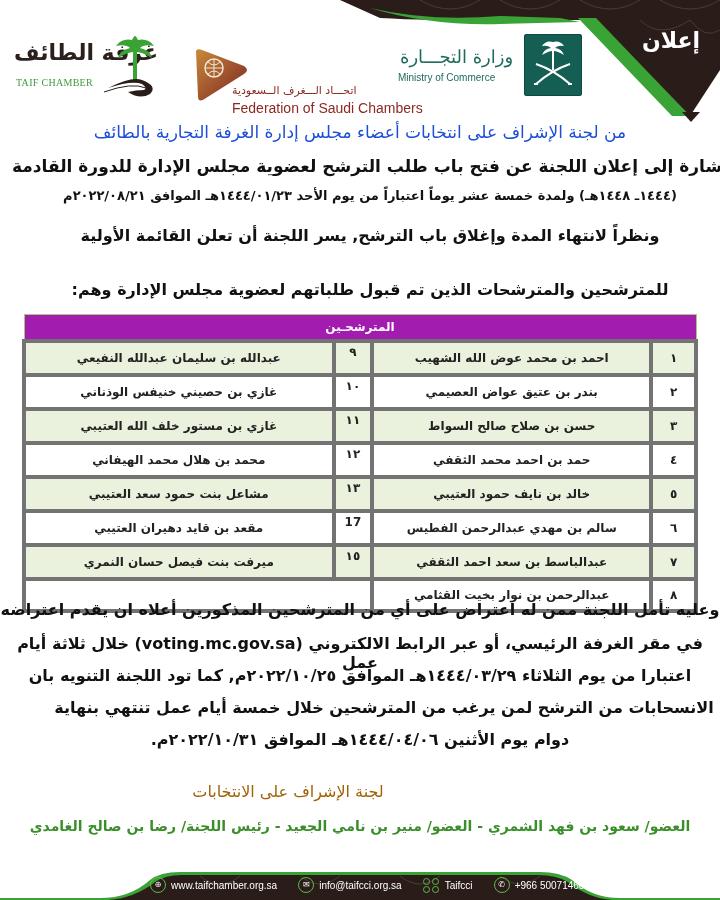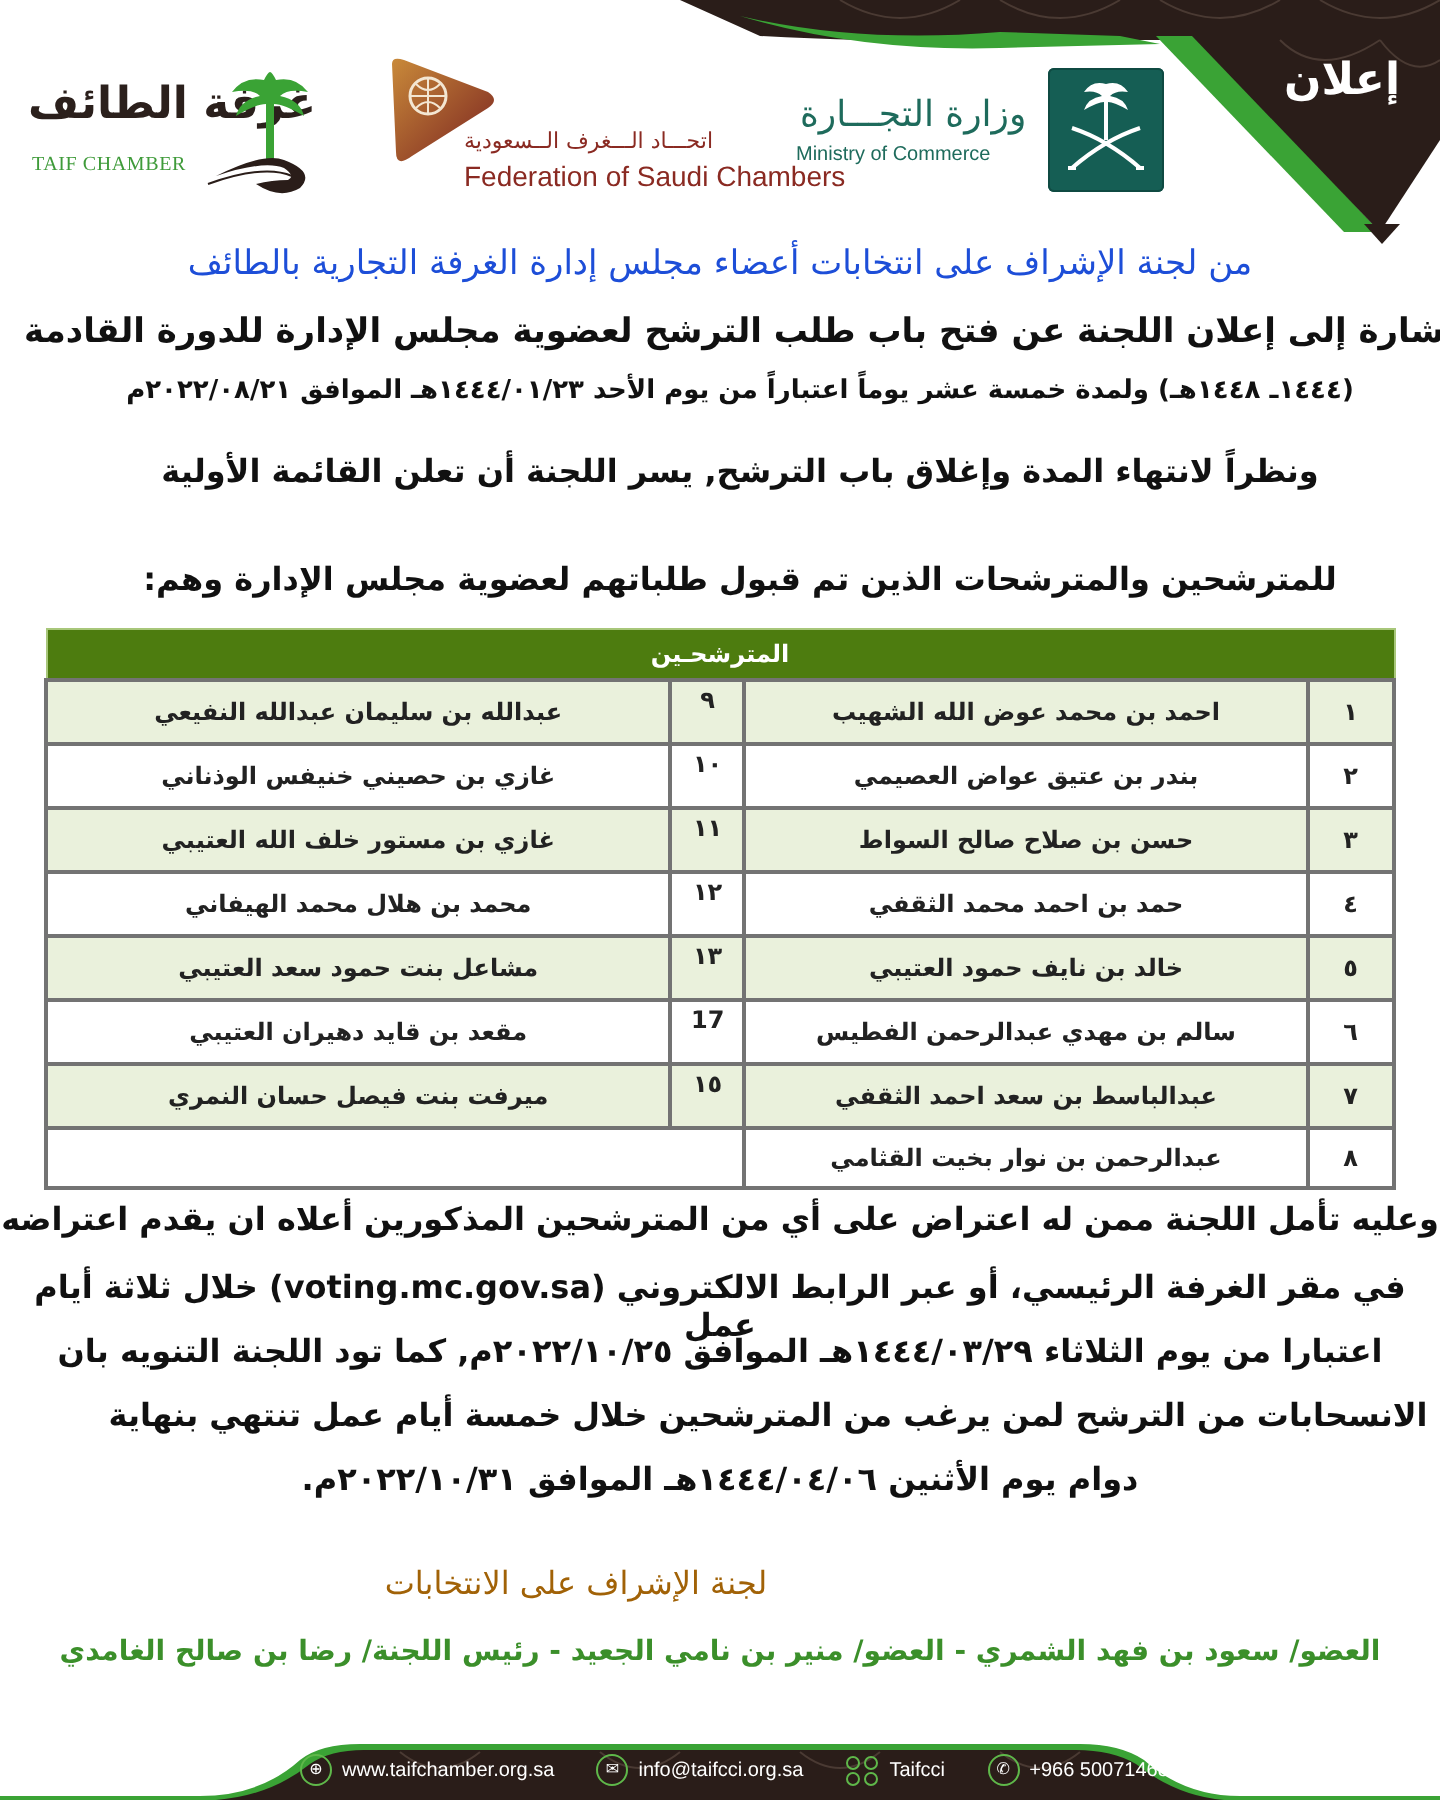--- a/index.html
+++ b/index.html
@@ -25,21 +25,21 @@
   }
   .taif-ar {
     position: absolute; left: 2px; top: 4px; font-size: 22px; font-weight: bold;
     color: #2b201c; direction: rtl; letter-spacing: -0.5px;
   }
   .taif-en {
     position: absolute; left: 4px; top: 41px; font-size: 10px; color: #3f9b3a;
     font-family: "Liberation Serif", serif; letter-spacing: 0.3px;
   }
   .logo-fsc {
-    position: absolute; left: 192px; top: 28px; width: 190px; height: 64px;
+    position: absolute; left: 192px; top: 48px; width: 190px; height: 64px;
   }
   .fsc-mark {
     position: absolute; left: 2px; top: 0; width: 54px; height: 58px;
   }
   .fsc-ar {
     position: absolute; left: 40px; top: 36px; font-size: 11px; color: #8a2a22;
     direction: rtl; white-space: nowrap;
   }
   .fsc-en {
     position: absolute; left: 40px; top: 52px; font-size: 14px; color: #8a2a22;
@@ -77,25 +77,25 @@
 
   
   .table-wrap {
     position: absolute; left: 22px; top: 314px; width: 676px;
   }
   table.candidates {
     width: 676px; border-collapse: collapse; direction: rtl;
     font-size: 12px; font-weight: bold; color: #222;
   }
   .candidates th {
-    background: #4d7c0f; color: #ffffff; height: 22px; font-size: 12px;
+    background: #a21caf; color: #ffffff; height: 22px; font-size: 12px;
     border: 1px solid #a8c77a;
   }
   .candidates td {
-    border: 2px solid #737373; height: 28px; text-align: center; padding: 0;
+    border: 4px solid #737373; height: 28px; text-align: center; padding: 0;
   }
   .candidates tr.alt td { background: #eaf1dc; }
   .candidates td.num { width: 40px; }
   .candidates td.name { width: 270px; }
   .candidates td.num2 { width: 34px; vertical-align: top; padding-top: 2px; }
   .candidates td.name2 { width: 300px; }
   .candidates td.empty { background: #ffffff !important; }
 
   
   .para {

